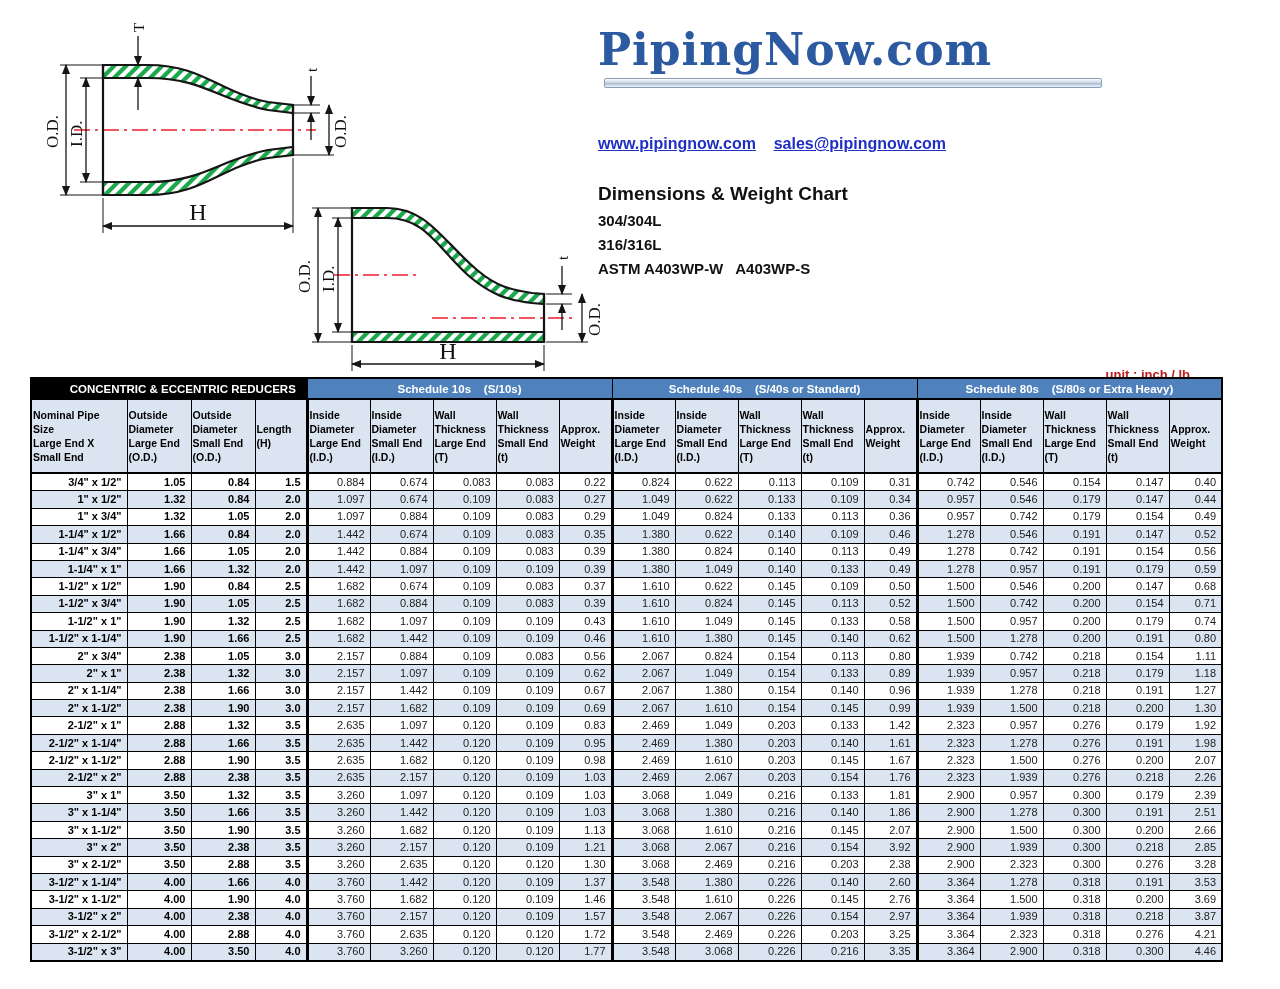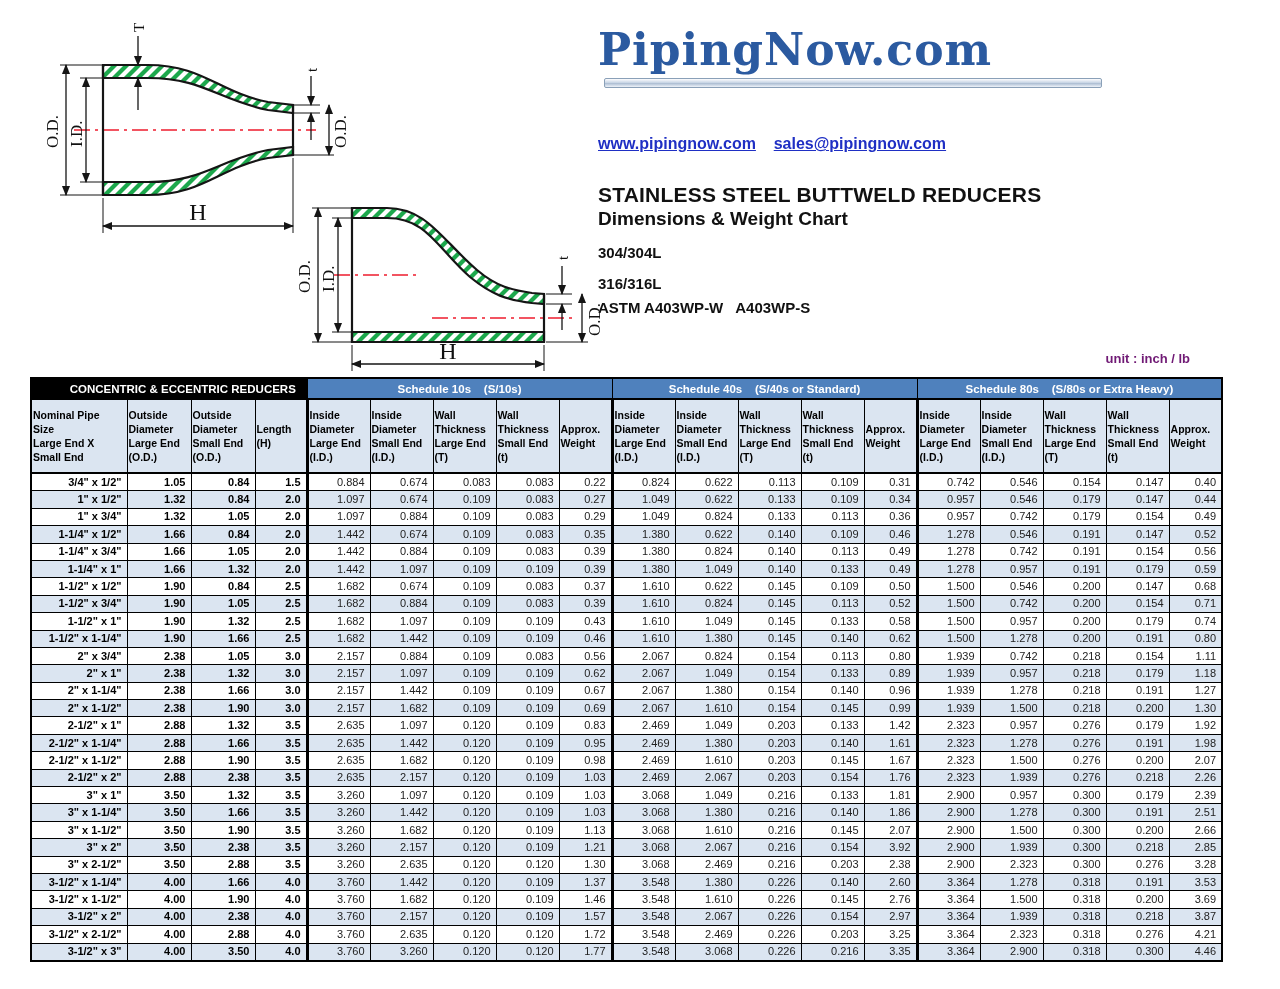--- a/index.html
+++ b/index.html
@@ -17,24 +17,24 @@
   #logo-bar {
     margin:4px 6px 0 6px; height:8px;
     background:linear-gradient(180deg,#fdfdfe 0%,#c9d6e6 45%,#aebfd4 55%,#eef3f9 100%);
     border:1px solid #8aa0b8; border-radius:2px;
   }
   #links { margin-top:47px; font-size:16px; font-weight:bold; white-space:pre; }
   #links span { color:var(--link-blue,#1f2fc4); text-decoration:underline; cursor:pointer; }
   #titles { margin-top:30px; color:#111; }
   #title-main  { font-size:21px; font-weight:bold; letter-spacing:.2px; }
   #title-sub   { font-size:19px; font-weight:bold; margin-top:1px; }
-  .material    { font-size:15px; font-weight:bold; margin-top:14px; }
+  .material    { font-size:15px; font-weight:bold; margin-top:7px; }
   #spec        { font-size:15px; font-weight:bold; margin-top:7px; white-space:pre; }
-  #unit-label  { position:absolute; left:990px; top:351px; width:200px; text-align:right;
-                 font-size:13px; font-weight:bold; color:#701a75; }
+  #unit-label  { position:absolute; left:990px; top:367px; width:200px; text-align:right;
+                 font-size:13px; font-weight:bold; color:#b91c1c; }
   
   #diagram-concentric { position:absolute; left:28px;  top:20px;  }
   #diagram-eccentric  { position:absolute; left:282px; top:190px; }
   .outline { fill:url(#hatch1); stroke:#151515; stroke-width:2.2; }
   .outline2{ fill:url(#hatch2); stroke:#151515; stroke-width:2.2; }
   .edge    { stroke:#151515; stroke-width:2.2; fill:none; }
   .dim     { stroke:#151515; stroke-width:1.3; fill:none; }
   .tick    { stroke:#151515; stroke-width:1;   fill:none; }
   .cline   { stroke:var(--centerline-red,#ee1c2e); stroke-width:1.6; fill:none;
              stroke-dasharray:16 5 3 5; }
@@ -161,21 +161,20 @@
     <line class="tick" x1="262" y1="155" x2="262" y2="181"></line>
     <line class="dim" x1="70" y1="174" x2="262" y2="174" marker-start="url(#arr2)" marker-end="url(#arr2)"></line>
     <text class="dlabel-h" x="166" y="169" text-anchor="middle">H</text>
   </svg>
 
   <div id="brand">
     <div id="logo">PipingNow.com</div>
     <div id="logo-bar"></div>
     <div id="links"><span>www.pipingnow.com</span>    <span>sales@pipingnow.com</span></div>
     <div id="titles">
-      <div id="title-main">STAINLESS STEEL BUTTWELD REDUCERS</div>
       <div id="title-sub">Dimensions &amp; Weight Chart</div>
       <div class="material">304/304L</div>
       <div class="material">316/316L</div>
       <div id="spec">ASTM A403WP-W   A403WP-S</div>
     </div>
   </div>
 
   <div id="unit-label">unit : inch / lb</div>
 
   <table id="chart-table">

